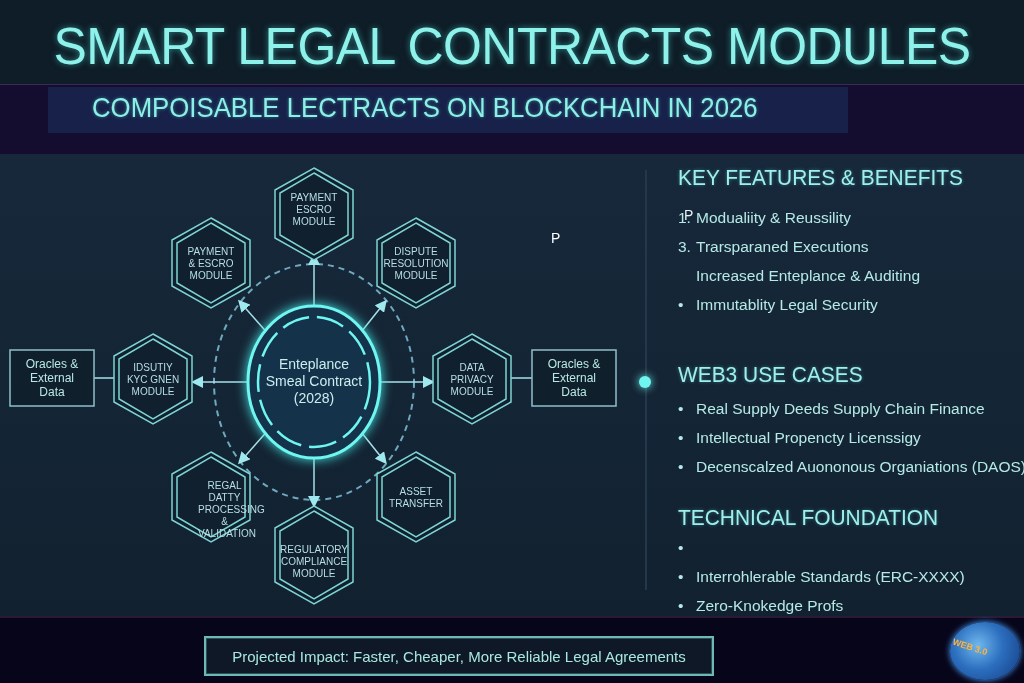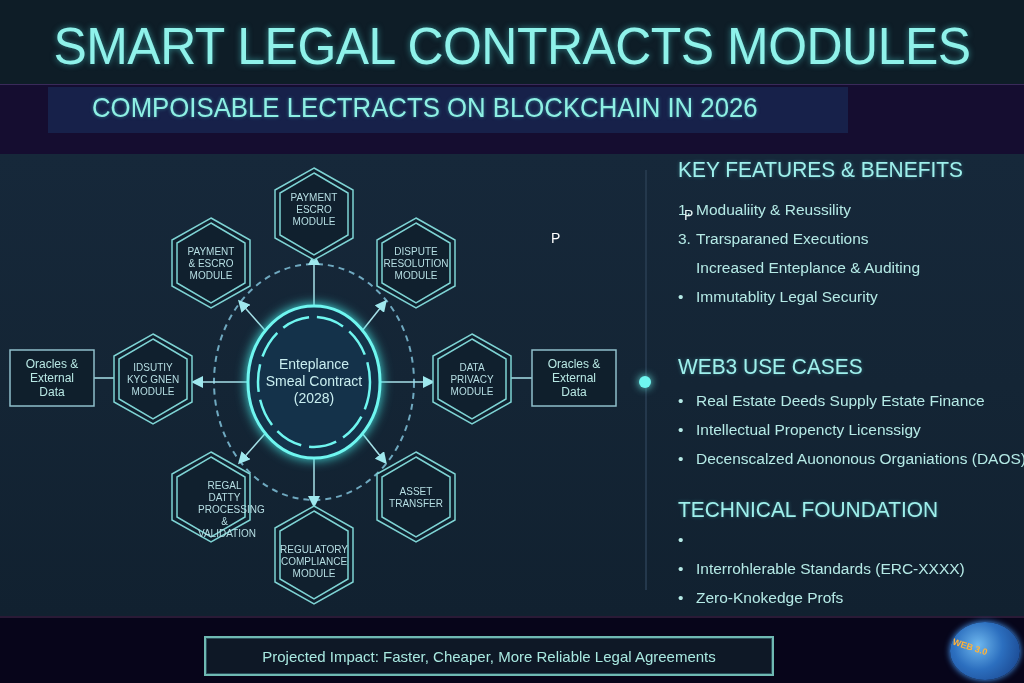--- a/index.html
+++ b/index.html
@@ -12,32 +12,32 @@
   .title { position: absolute; left: 0; top: 16px; width: 1024px; text-align: center; font-size: 52px; letter-spacing: -0.5px; color: #8ff2ea; text-shadow: 0 0 6px rgba(80,220,220,0.55); font-family: "Liberation Sans", sans-serif; transform: scaleX(0.96); }
   .subtitle { position: absolute; left: 92px; top: 92px; font-size: 28px; color: #8ef0e4; text-shadow: 0 0 4px rgba(80,220,220,0.5); transform: scaleX(0.92); transform-origin: left; white-space: nowrap; }
 
   .main { position: absolute; left: 0; top: 154px; width: 1024px; height: 462px; background: linear-gradient(180deg,#16283a 0%, #142535 50%, #112130 100%); }
   .divider-line { position: absolute; left: 645px; top: 170px; width: 2px; height: 420px; background: #24384c; }
   .divider-dot { position: absolute; left: 639px; top: 376px; width: 12px; height: 12px; border-radius: 50%; background: #6ff6f0; box-shadow: 0 0 8px #6ff6f0; }
 
   .footer { position: absolute; left: 0; top: 616px; width: 1024px; height: 67px; background: #07051a; border-top: 2px solid #2a1a36; }
   .impact-box { position: absolute; left: 204px; top: 636px; width: 312px; height: 40px; border: 2px solid #6fb9b3; background: #0e1826; display:flex; align-items:center; justify-content:center; box-shadow: 0 0 0 1px #2a4e5a inset; }
   .impact-text { font-size: 15px; color: #a8e8e0; white-space: nowrap; }
-  .impact-box.wide { width: 570px; }
+  .impact-box.wide { width: 510px; }
 
   .globe { position: absolute; left: 950px; top: 622px; width: 70px; height: 58px; border-radius: 50%; background: radial-gradient(circle at 40% 40%, #6fb8ee 0%, #2c6fbf 45%, #143a80 100%); box-shadow: 0 0 6px #4aa0ff; }
   .globe-label { position: absolute; left: 2px; top: 20px; font-size: 9px; font-weight: bold; color: #ffb23a; transform: rotate(18deg); white-space: nowrap; }
 
   svg.diagram { position: absolute; left: 0; top: 154px; }
 
   .hex-label { position: absolute; text-align: center; font-size: 10px; line-height: 12px; color: #b7dfe4; text-transform: uppercase; width: 80px; }
   .center-label { position: absolute; text-align: center; font-size: 14px; line-height: 17px; color: #c9eef0; width: 120px; }
   .box-label { position: absolute; text-align: center; font-size: 12px; line-height: 14px; color: #b8e8e4; width: 80px; }
 
-  .panel { position: absolute; left: 678px; }
+  .panel { position: absolute; left: 678px; margin-top: 8px; }
   .section-title { font-size: 22px; color: #9ff0ec; text-shadow: 0 0 4px rgba(100,230,230,0.4); white-space: nowrap; transform: scaleX(0.95); transform-origin: left; }
   .item { font-size: 15.5px; color: #b5eae6; white-space: nowrap; height: 29px; line-height: 29px; display: flex; align-items: center; }
   .bullet { width: 18px; display: inline-block; color: #b5eae6; }
   .stray-p { position: absolute; font-size: 14px; color: #ffffff; }
 </style>
 </head>
 <body>
 
 <div class="header-top"></div>
 <div class="header-sub"></div>
@@ -196,21 +196,21 @@
       </div>
   </div>
 </div>
 <div class="stray-p" style="left:684px; top:207px; color:#e8f4f4;">P</div>
 
 <div class="panel" style="top:354px;">
   <div class="section-title">WEB3 USE CASES</div>
   <div style="margin-top:6px;">
     <div class="item">
         <span class="bullet">•</span>
-        <span>Real Estate Deeds Supply Estate Finance</span>
+        <span>Real Supply Deeds Supply Chain Finance</span>
       </div>
     <div class="item">
         <span class="bullet">•</span>
         <span>Intellectual Propencty Licenssigy</span>
       </div>
     <div class="item">
         <span class="bullet">•</span>
         <span>Decenscalzed Auononous Organiations (DAOS)</span>
       </div>
   </div>

